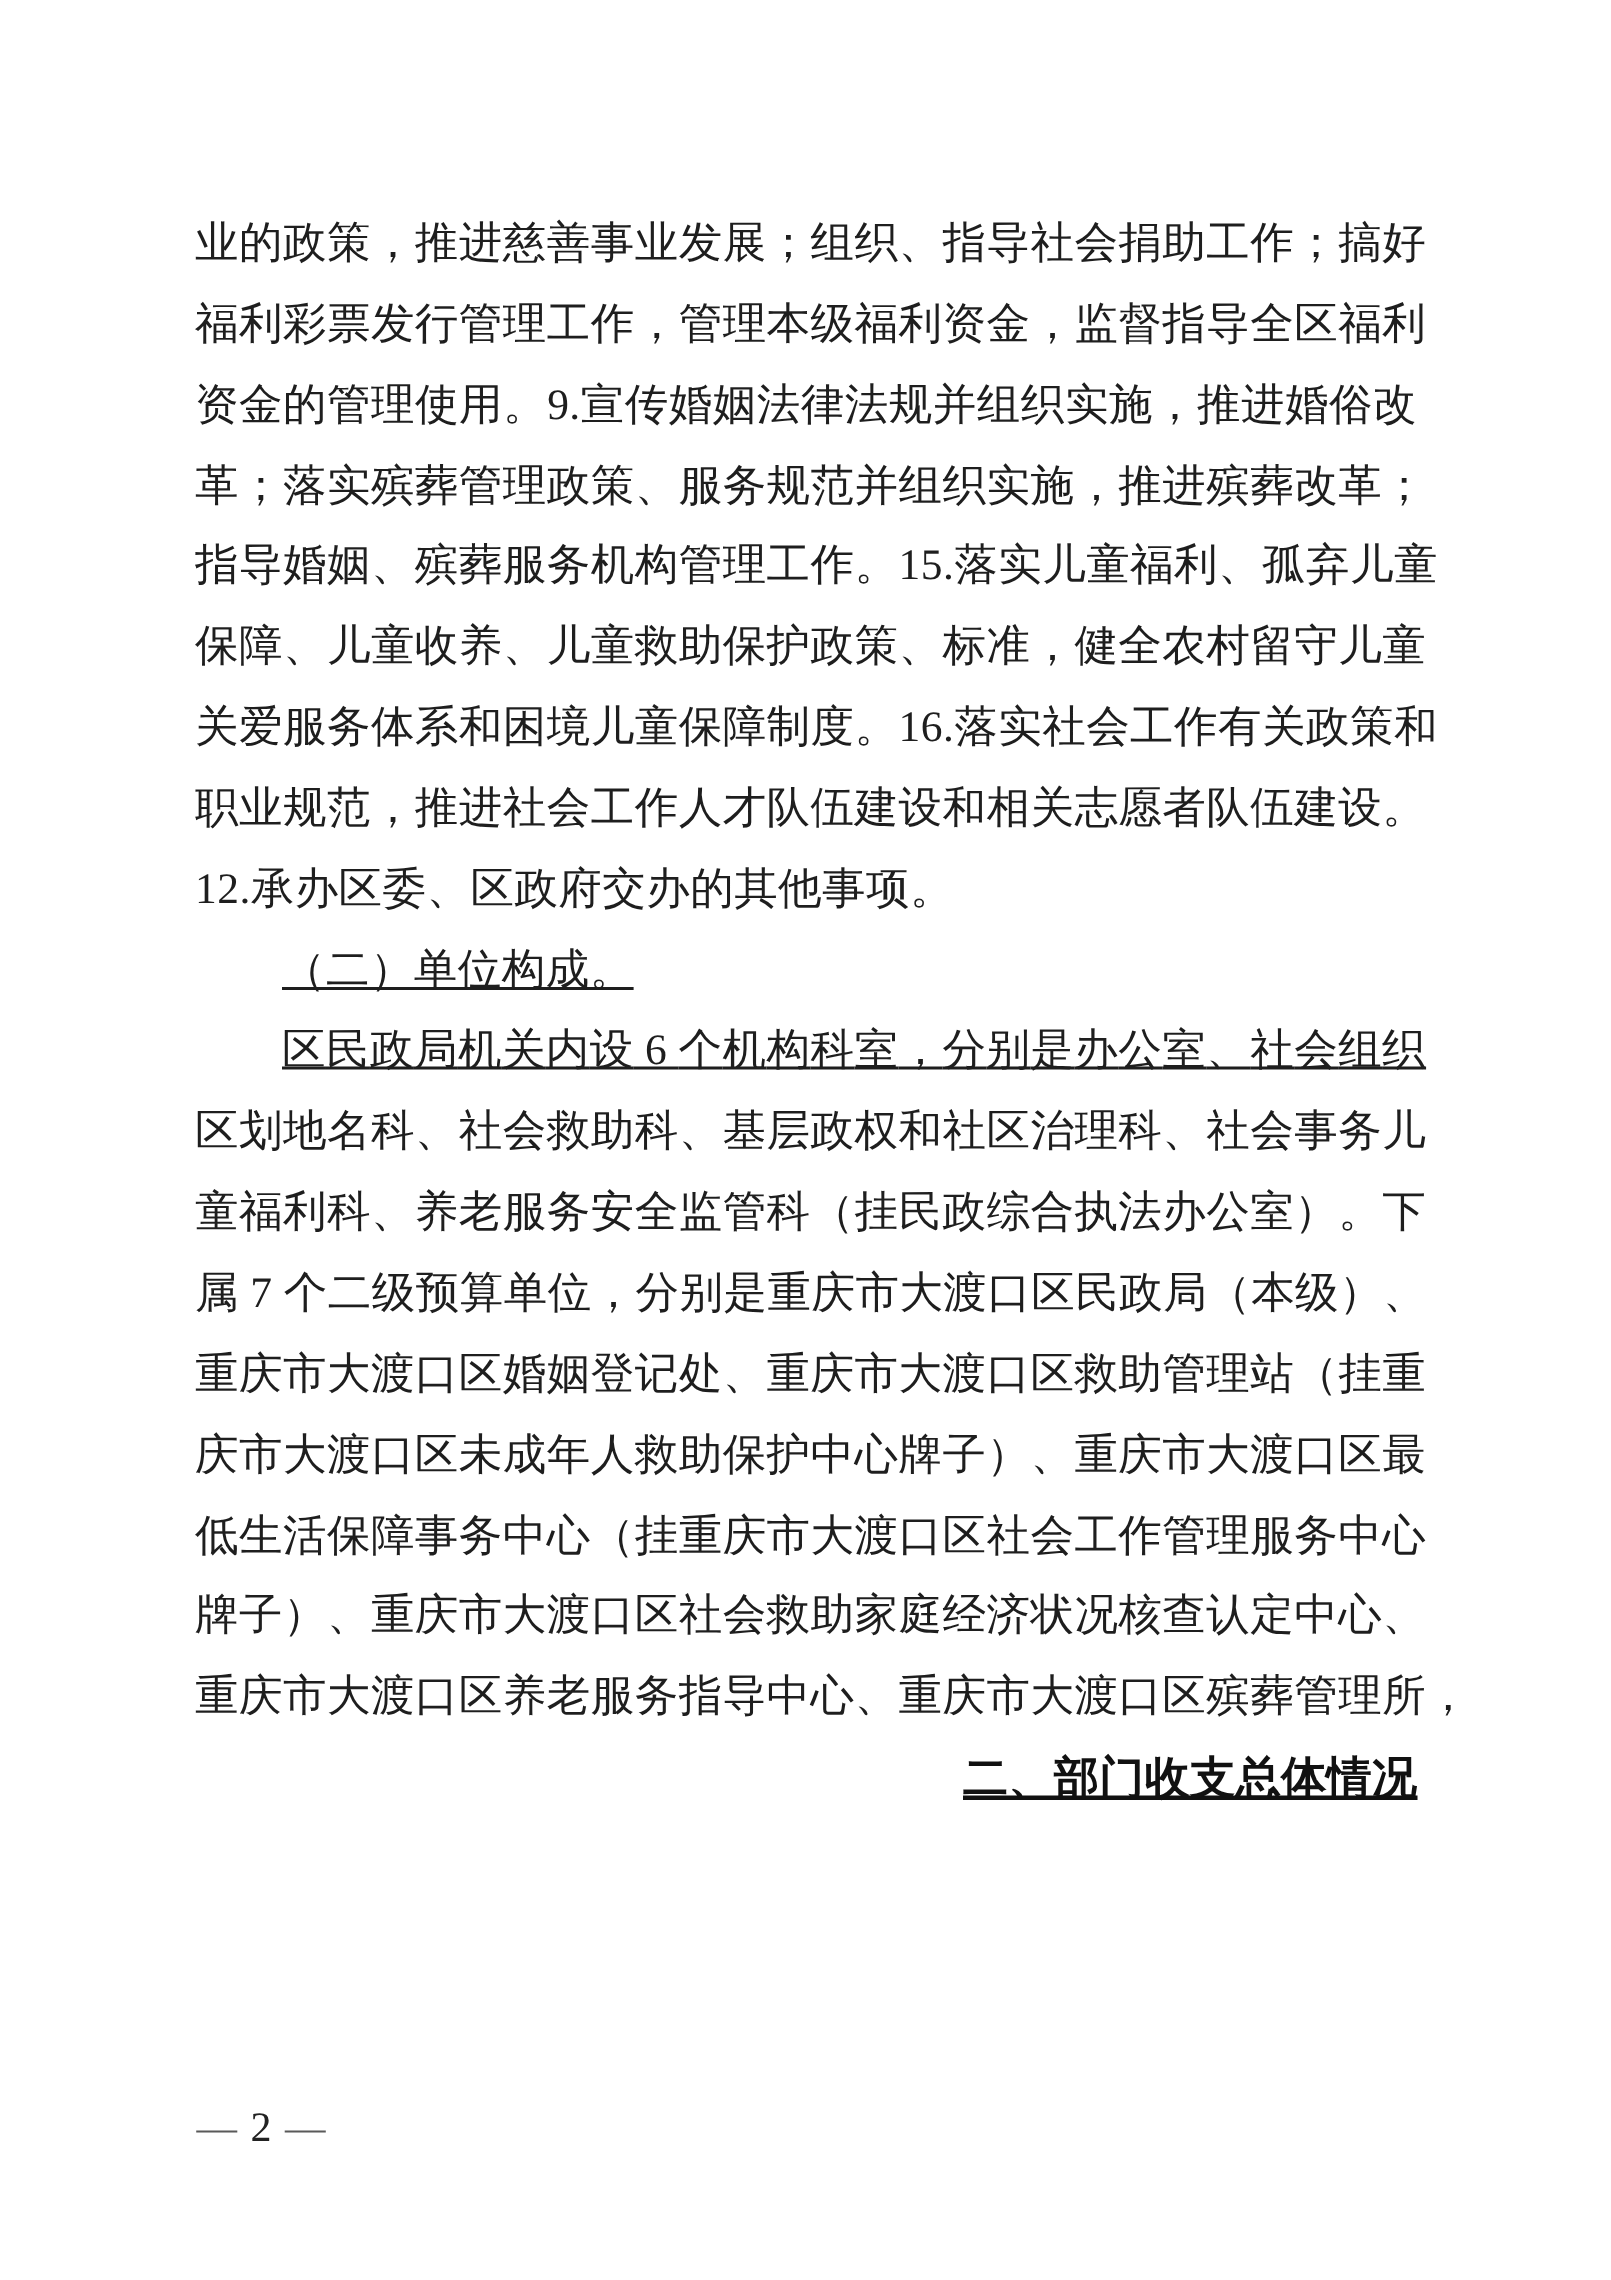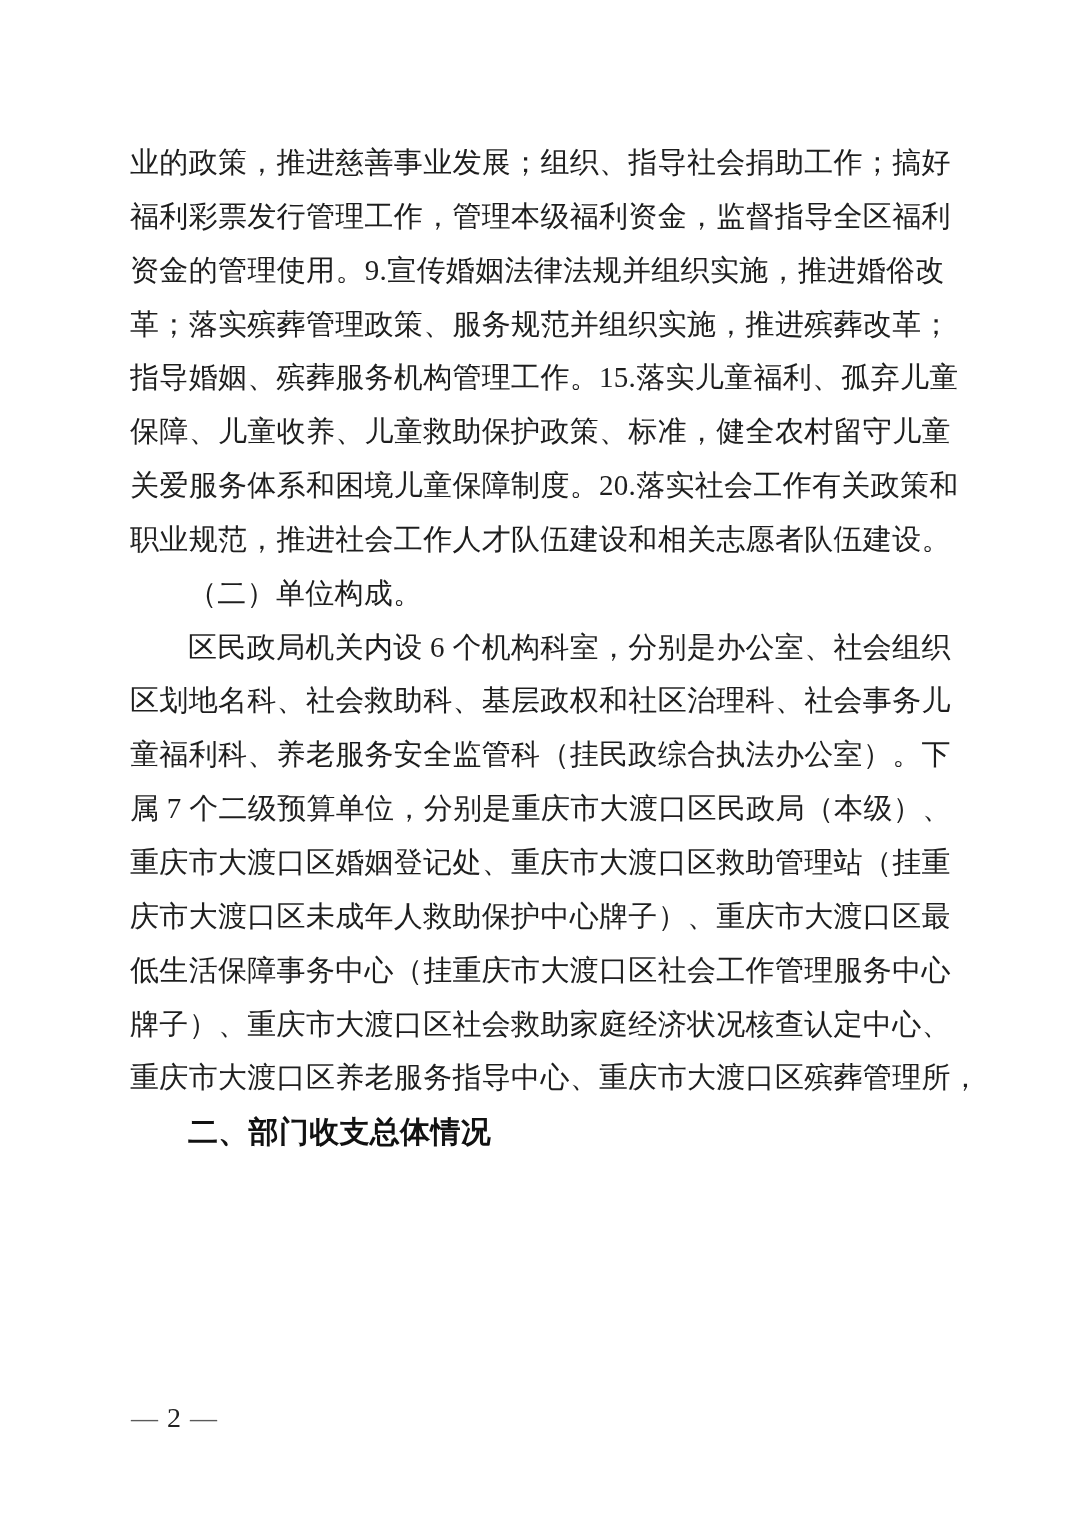--- a/index.html
+++ b/index.html
@@ -29,26 +29,27 @@
     letter-spacing: 0.3px;
   }
   
   .line.fill {
     display: flex;
     justify-content: space-between;
     align-items: baseline;
     white-space: normal;
   }
   .line.fill span { white-space: pre; }
-  .line.indent { padding-left: 58px; }
+  .line.indent { padding-left: 58px; text-decoration: underline; }
   .line.heading {
     font-family: "Liberation Sans", "DejaVu Sans", sans-serif;
     font-weight: bold;
     font-size: 30px;
     color: #111111;
+    text-align: right;
   }
   .page-footer {
     position: absolute;
     left: 131px;
     top: 1398px;
     height: 40px;
     line-height: 40px;
     display: flex;
     align-items: baseline;
     gap: 9px;
@@ -254,21 +255,21 @@
         <span>和</span>
         <span>困</span>
         <span>境</span>
         <span>儿</span>
         <span>童</span>
         <span>保</span>
         <span>障</span>
         <span>制</span>
         <span>度</span>
         <span>。</span>
-        <span>20.</span>
+        <span>16.</span>
         <span>落</span>
         <span>实</span>
         <span>社</span>
         <span>会</span>
         <span>工</span>
         <span>作</span>
         <span>有</span>
         <span>关</span>
         <span>政</span>
         <span>策</span>
@@ -297,20 +298,21 @@
         <span>关</span>
         <span>志</span>
         <span>愿</span>
         <span>者</span>
         <span>队</span>
         <span>伍</span>
         <span>建</span>
         <span>设</span>
         <span>。</span>
       </div>
+      <div class="line">12.承办区委、区政府交办的其他事项。</div>
       <div class="line indent">（二）单位构成。</div>
       <div class="line fill indent">
         <span>区</span>
         <span>民</span>
         <span>政</span>
         <span>局</span>
         <span>机</span>
         <span>关</span>
         <span>内</span>
         <span>设</span>

